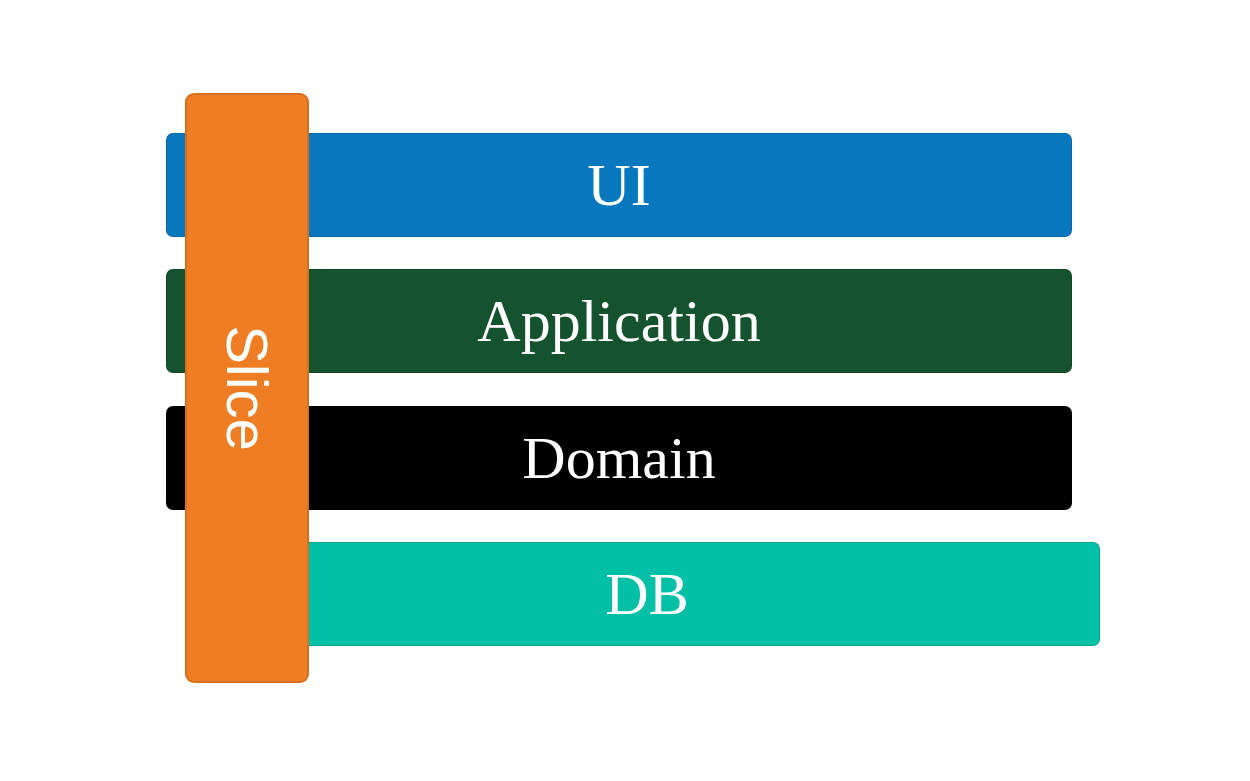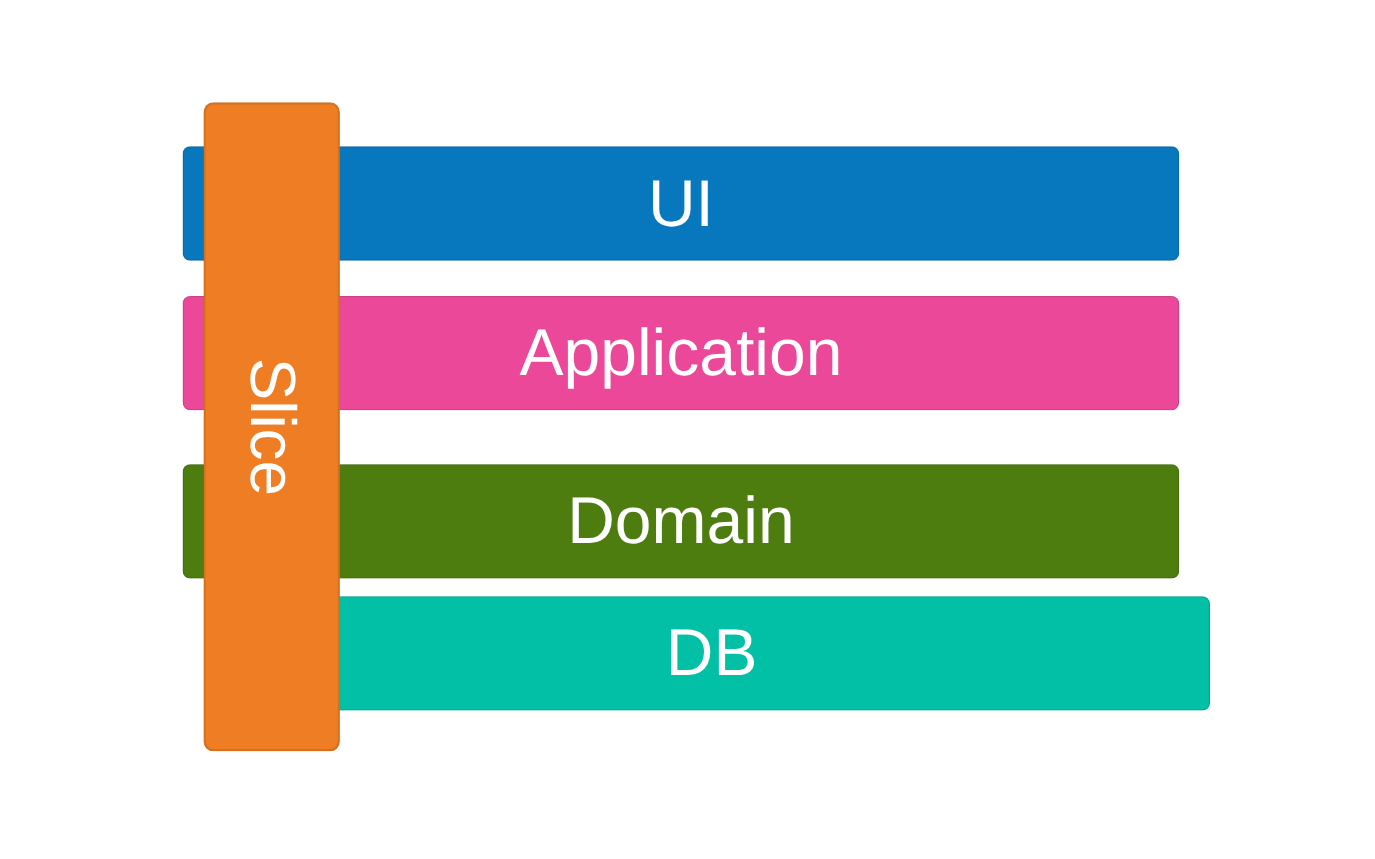--- a/index.html
+++ b/index.html
@@ -52,36 +52,37 @@
   }
   .slice-label {
     color: #ffffff;
     font-size: 58px;
     line-height: 1;
     white-space: nowrap;
     transform: rotate(90deg);
   }
   .bar-label {
     white-space: nowrap;
+    font-family: Liberation Serif, serif;
   }
 </style>
 </head>
 <body>
 
 <div class="canvas">
 
   <div class="layer-bar layer-ui" style="background-color: rgb(8, 120, 190);">
     <span class="bar-label">UI</span>
   </div>
 
-  <div class="layer-bar layer-application" style="background-color: #ec4899;">
+  <div class="layer-bar layer-application" style="background-color: #14532d;">
     <span class="bar-label">Application</span>
   </div>
 
-  <div class="layer-bar layer-domain" style="background-color: #4d7c0f; margin-top: 16px;">
+  <div class="layer-bar layer-domain" style="background-color: #000000;">
     <span class="bar-label">Domain</span>
   </div>
 
   <div class="layer-bar layer-db" style="background-color: rgb(2, 192, 165);">
     <span class="bar-label">DB</span>
   </div>
 
   <div class="slice-bar" style="background-color: rgb(238, 125, 35);">
     <span class="slice-label">Slice</span>
   </div>

